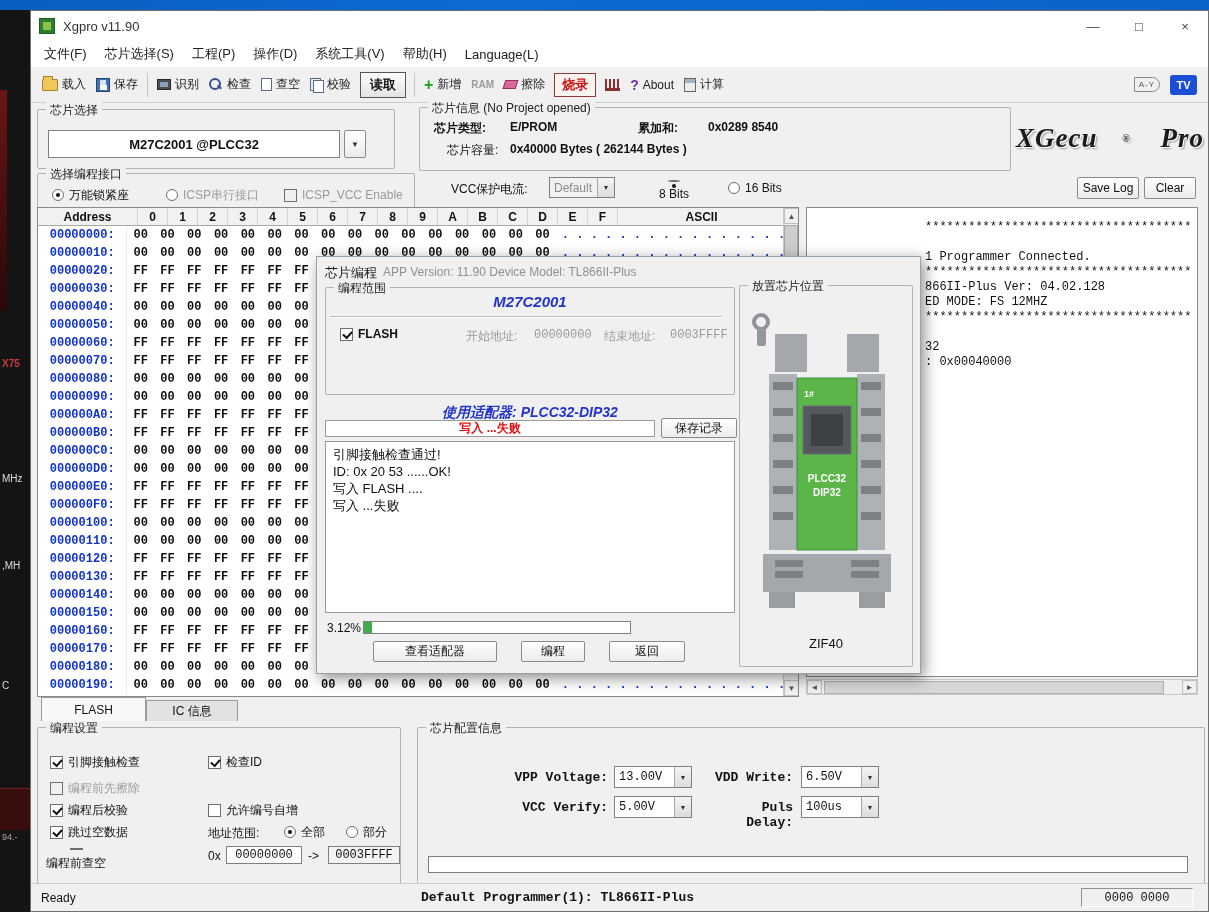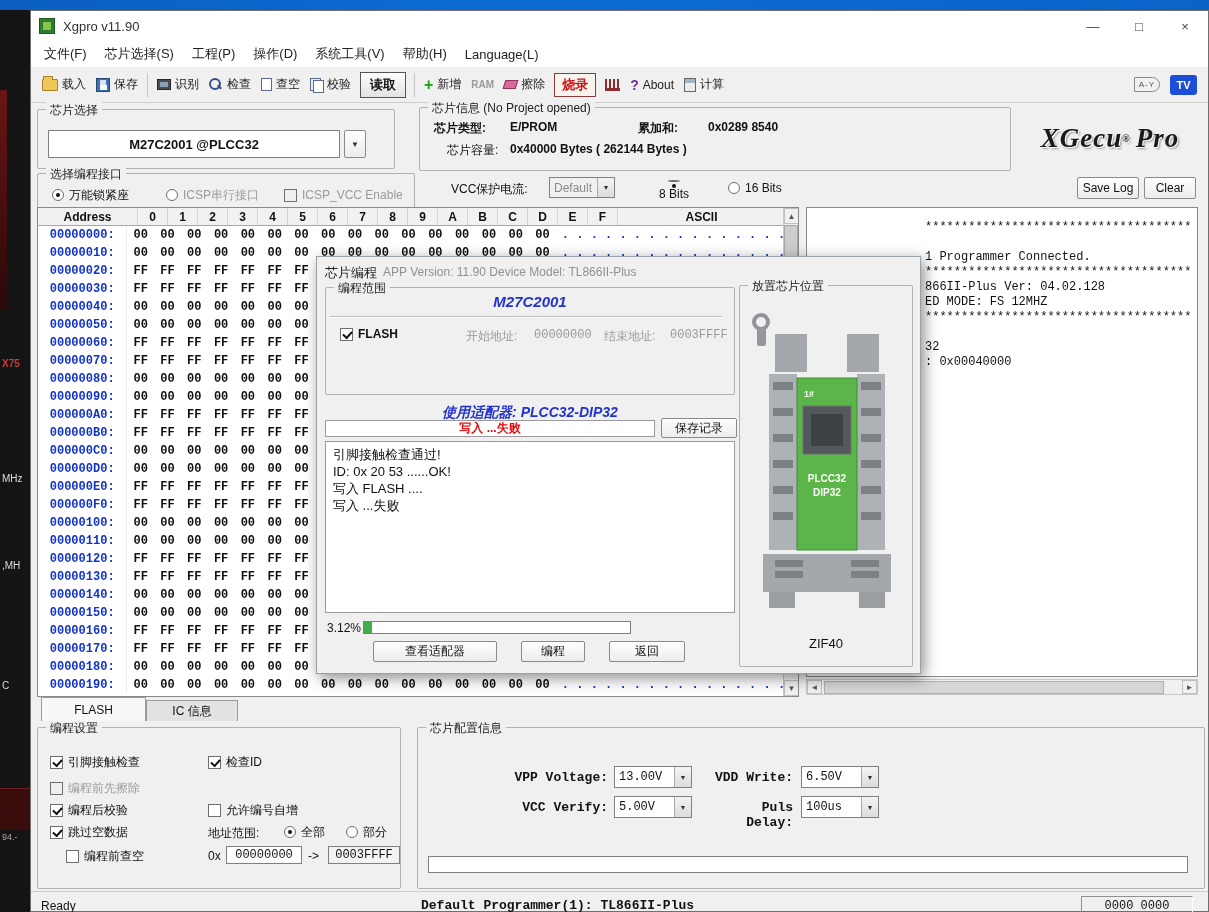--- a/index.html
+++ b/index.html
@@ -107,21 +107,21 @@
   
   .dialog { position:absolute; left:285px; top:245px; width:605px; height:418px; background:#f0f0f0; border:1px solid #98a0a8; box-shadow:3px 4px 14px rgba(0,0,0,.45); z-index:60; }
   .dlg-title { position:absolute; left:8px; top:7px; font-size:13px; color:#222; }
   .dlg-sub { position:absolute; left:66px; top:8px; font-size:12px; color:#909090; }
   .blue-it { color:#2233cc; font-weight:bold; font-style:italic; }
   .white-box { position:absolute; background:#fff; border:1px solid #9a9a9a; }
   .etched { position:absolute; height:2px; border-top:1px solid #bdbdbd; border-bottom:1px solid #fdfdfd; }
   .pbar { position:absolute; background:#fff; border:1px solid #7f7f7f; }
   .pfill { height:100%; background:#3fae49; }
 
-  .statusbar { position:absolute; left:0; bottom:0; width:100%; height:20px; background:#f0f0f0; border-top:1px solid #cdcdcd; }
+  .statusbar { position:absolute; left:0; bottom:0; width:100%; height:28px; background:#f0f0f0; border-top:1px solid #cdcdcd; }
   .sb-box { position:absolute; border:1px solid; border-color:#909090 #ffffff #ffffff #909090; display:flex; align-items:center; justify-content:center; }
 
   .logo-panel { position:absolute; display:flex; align-items:center; justify-content:center; font-family:"Liberation Serif","DejaVu Serif",serif; font-style:italic; font-weight:bold; color:#1a1a1a; text-shadow:1px 1px 0 #ffffff, 2px 2px 2px #9a9a9a; }
   .logo-panel .big { font-size:27px; letter-spacing:1px; }
   .logo-panel .reg { font-size:10px; vertical-align:super; }
 </style>
 </head>
 <body>
 
 <div class="screen">
@@ -245,21 +245,21 @@
     <div class="groupbox" style="left:388px;top:96px;width:592px;height:64px;">
       <span class="gb-label">芯片信息 (No Project opened)</span>
       <span class="abs" style="left:14px;top:12px;font-weight:bold;">芯片类型:</span>
       <span class="abs" style="left:90px;top:12px;font-weight:bold;">E/PROM</span>
       <span class="abs" style="left:218px;top:12px;font-weight:bold;">累加和:</span>
       <span class="abs" style="left:288px;top:12px;font-weight:bold;">0x0289 8540</span>
       <span class="abs" style="left:27px;top:34px;font-weight:normal;">芯片容量:</span>
       <span class="abs" style="left:90px;top:34px;font-weight:bold;">0x40000 Bytes ( 262144 Bytes )</span>
     </div>
 
-    <div class="logo-panel" style="left:985px;top:98px;width:188px;height:58px;">
+    <div class="logo-panel" style="left:985px;top:98px;width:188px;height:58px;justify-content:space-between;">
       <span class="big">XGecu</span>
         <span class="reg">®</span>
         <span class="big" style="margin-left:6px;">Pro</span>
     </div>
 
     <span class="abs" style="left:420px;top:170px;font-size:12px;">VCC保护电流:</span>
     <div class="combo disabled" style="left:518px;top:166px;width:66px;height:21px;">
       <span class="cval">Default</span>
       <span class="carrow">▼</span>
     </div>
@@ -867,21 +867,21 @@
         <span class="lbl12">编程后校验</span>
       </div>
       <div class="cb-row" style="left:170px;top:74px;">
         <span class="cb-box"></span>
         <span class="lbl12">允许编号自增</span>
       </div>
       <div class="cb-row" style="left:12px;top:96px;">
         <span class="cb-box checked"></span>
         <span class="lbl12">跳过空数据</span>
       </div>
-      <div class="cb-row" style="left:28px;top:120px;">
+      <div class="cb-row" style="left:8px;top:120px;flex-direction:column;">
         <span class="cb-box"></span>
         <span class="lbl12">编程前查空</span>
       </div>
       <span class="abs lbl12" style="left:170px;top:97px;">地址范围:</span>
       <div class="cb-row" style="left:246px;top:96px;">
         <span class="rd-box checked"></span>
         <span class="lbl12">全部</span>
       </div>
       <div class="cb-row" style="left:308px;top:96px;">
         <span class="rd-box"></span>

